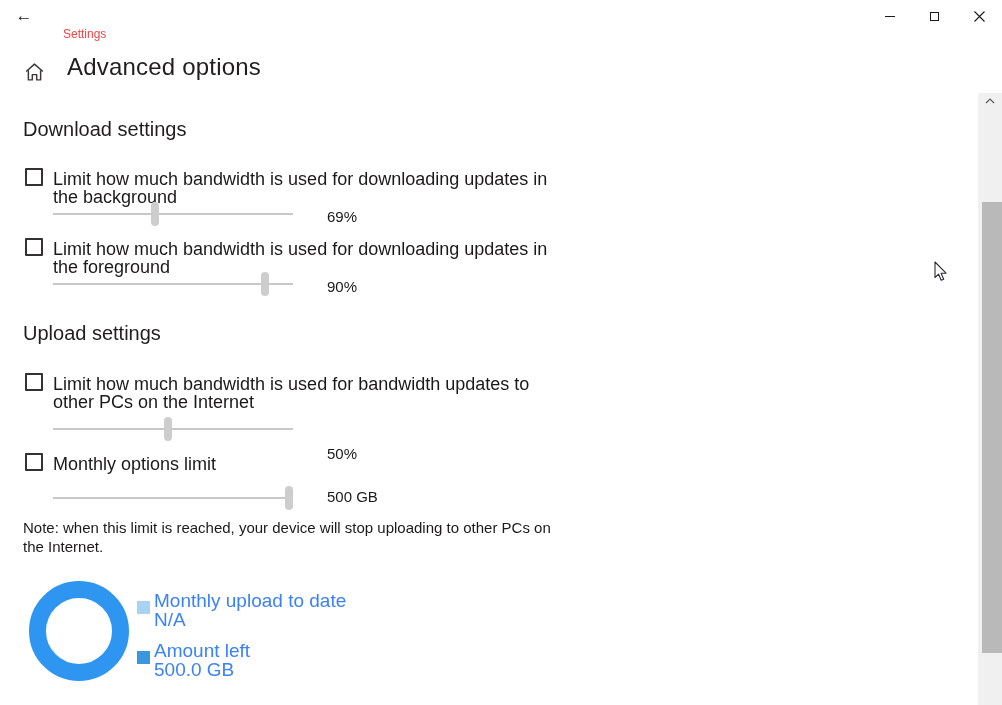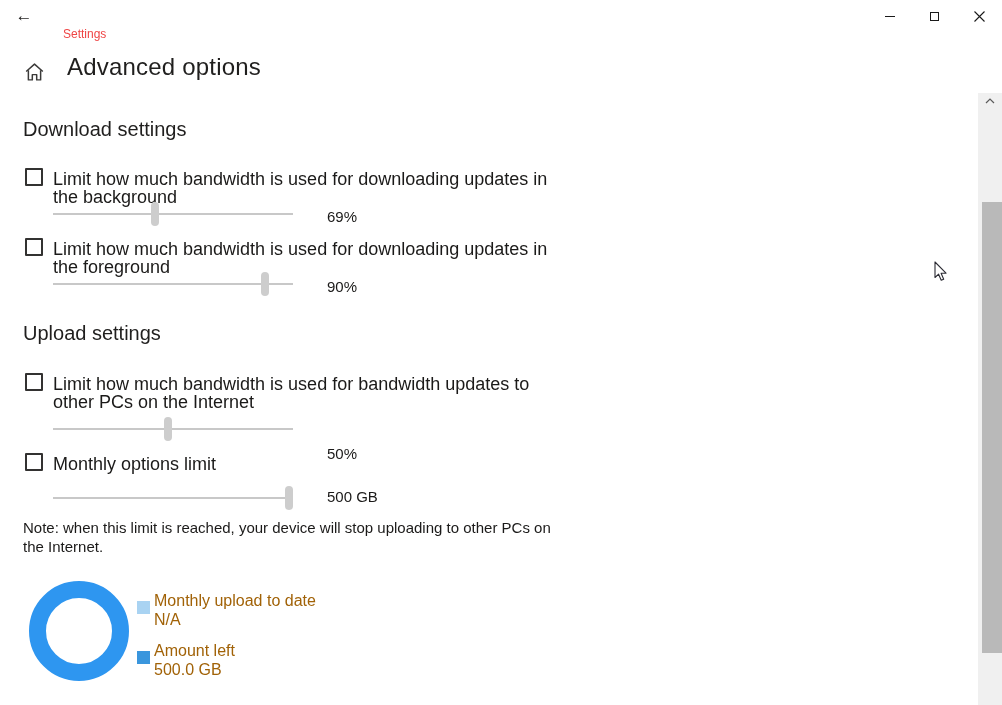--- a/index.html
+++ b/index.html
@@ -49,21 +49,21 @@
   .slider-value { left: 327px; font-size: 15px; color: #1b1a19; }
   .sv1 { top: 208px; } .sv2 { top: 278px; } .sv3 { top: 445px; } .sv4 { top: 488px; }
 
   
   .note { left: 23px; top: 519px; width: 535px; font-size: 15px; line-height: 18.5px; color: #1b1a19; }
 
   
   .donut { left: 29px; top: 581px; }
   .legend-square { left: 137px; width: 13px; height: 13px; }
   .lsq1 { top: 601px; } .lsq2 { top: 651px; }
-  .legend-text { left: 154px; font-size: 16px; line-height: 18.5px; color: #a16207; }
+  .legend-text { left: 154px; font-size: 19px; line-height: 18.5px; color: #3b82f6; }
   .lt1 { top: 592px; } .lt2 { top: 642px; }
 
   
   .scroll-track { left: 978px; top: 93px; width: 24px; height: 612px; background: #f0f0f0; }
   .scroll-up { left: 978px; top: 93px; width: 24px; height: 16px; display: flex; align-items: center; justify-content: center; }
   .scroll-thumb { left: 982px; top: 202px; width: 20px; height: 451px; background: #b9b9b9; }
 
   
   .cursor { left: 934px; top: 261px; pointer-events: none; }
 </style>

